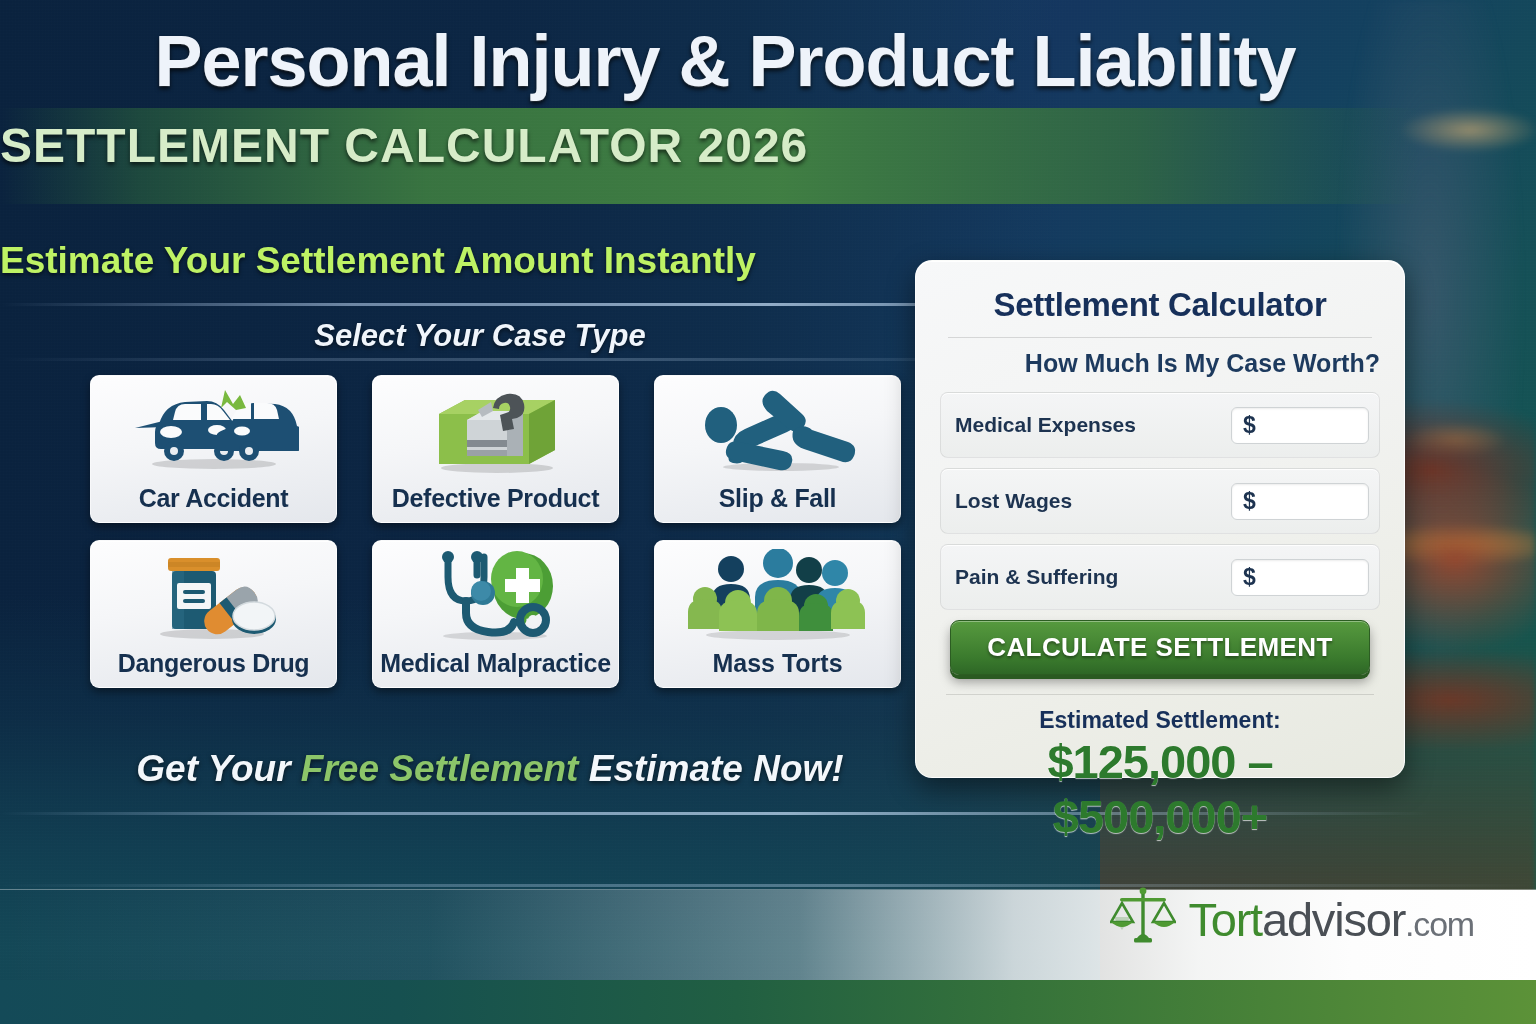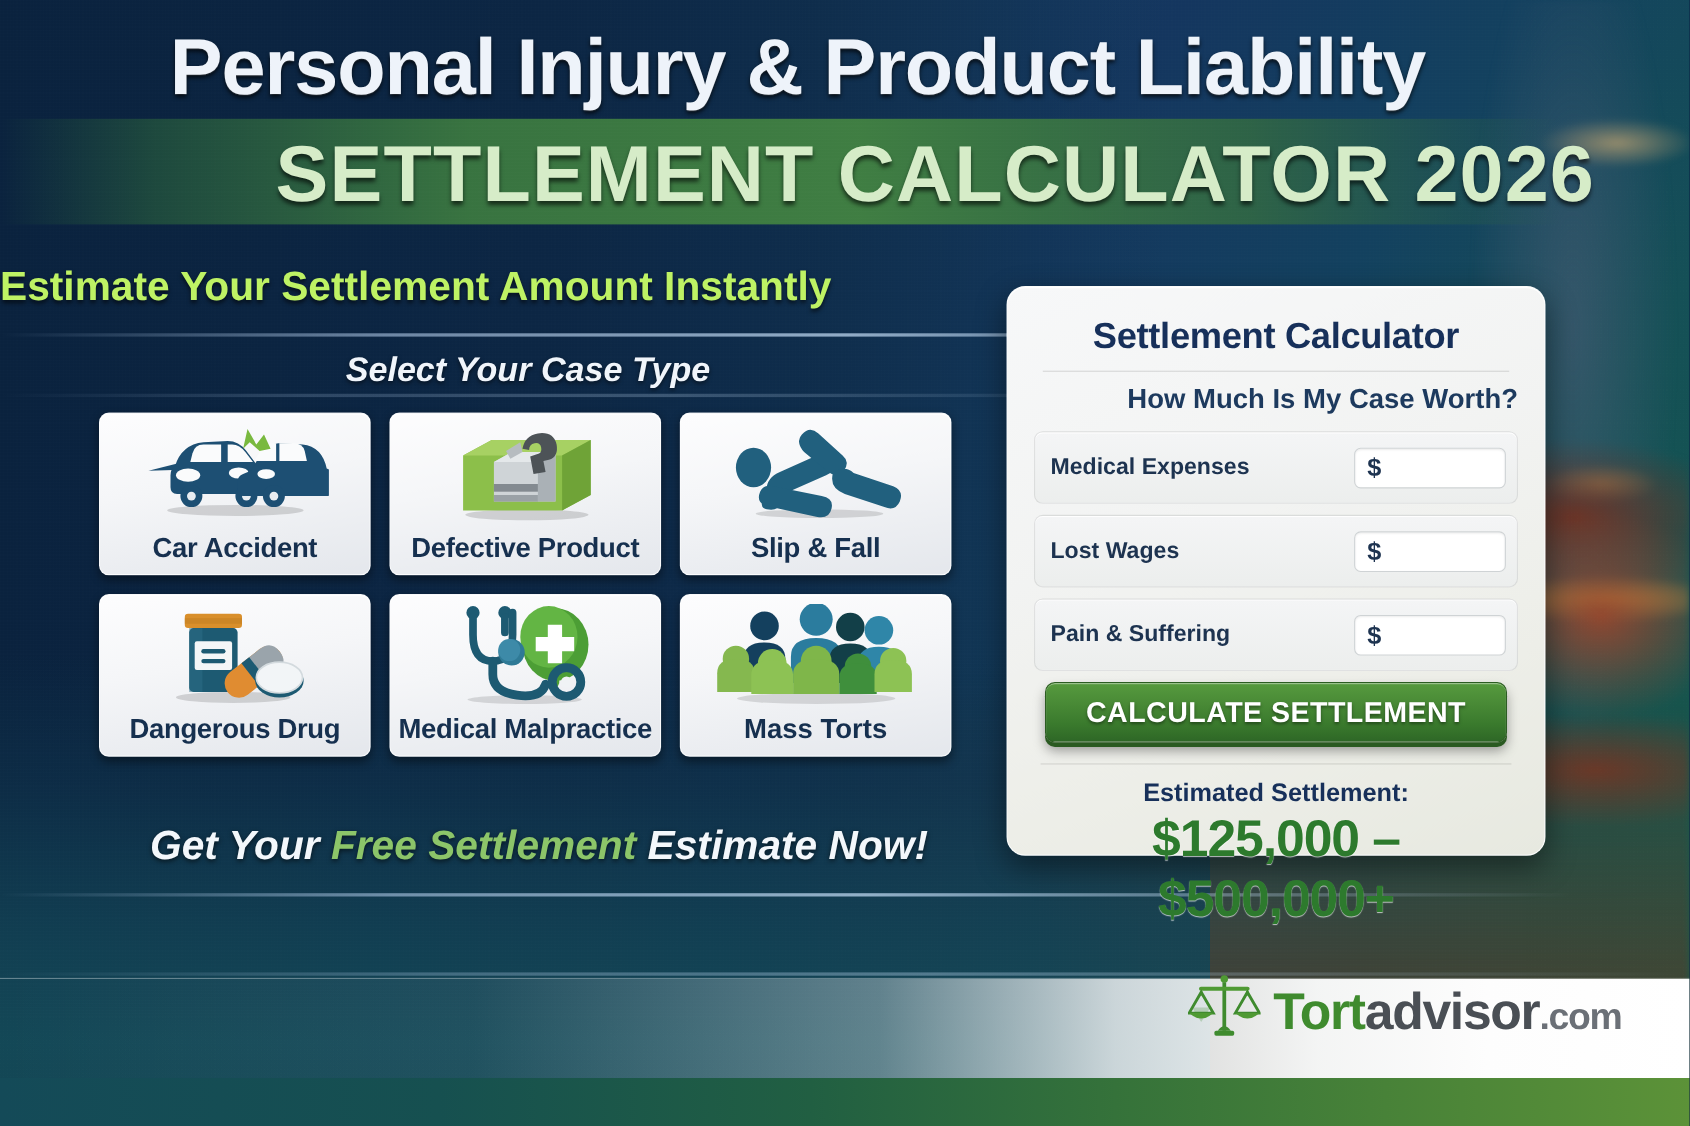--- a/index.html
+++ b/index.html
@@ -75,25 +75,24 @@
   .headline {
     position:absolute; left:0; top:20px; width:1450px;
     text-align:center;
     font-size:72px; font-weight:bold; letter-spacing:-1px;
     color:#eef3fa;
     text-shadow:0 3px 4px rgba(0,0,0,.72), 0 1px 0 rgba(255,255,255,.25);
     font-stretch:condensed;
   }
   .subhead {
     position:absolute; left:0; top:118px; width:1450px;
-    text-align:right;
-    font-size:72px; font-weight:bold; letter-spacing:1px;
+    text-align:left;
+    font-size:48px; font-weight:bold; letter-spacing:1px;
     color:#d6ecc8;
     text-shadow:0 3px 4px rgba(0,0,0,.6);
-    padding-left:39px;
   }
 
   .tagline {
     position:absolute; left:0; top:240px; width:960px;
     text-align:left;
     font-size:37px; font-weight:bold; 
     color:#bef264;
     text-shadow:0 2px 4px rgba(0,0,0,.6);
   }
   .select-label {
@@ -104,21 +103,21 @@
     text-shadow:0 2px 4px rgba(0,0,0,.55);
   }
 
   
   .cards {
     position:absolute; left:90px; top:375px;
     width:775px;
     display:grid;
     grid-template-columns:repeat(3, 247px);
     grid-template-rows:repeat(2, 148px);
-    gap:17px 17px;
+    gap:17px 35px;
   }
   .card {
     background:linear-gradient(170deg,#fdfdfe 0%,#f5f6f8 42%,#e4e7ec 100%);
     border-radius:9px;
     border:1px solid rgba(255,255,255,.65);
     box-shadow:0 4px 9px rgba(0,0,0,.42), inset 0 1px 0 rgba(255,255,255,.9);
     display:flex; flex-direction:column;
     align-items:center; justify-content:flex-end;
     padding-bottom:9px;
     position:relative; overflow:hidden;
@@ -210,21 +209,21 @@
   .footer-strip {
     position:absolute; left:0; bottom:0; width:1536px; height:44px;
     background:linear-gradient(90deg,
       rgba(20,74,88,1) 0%, rgba(22,80,80,1) 26%, rgba(33,95,66,1) 48%,
       rgba(53,114,58,1) 66%, rgba(72,130,56,1) 82%, rgba(92,146,56,1) 100%);
   }
   .logo {
     position:absolute; right:62px; bottom:72px;
     display:flex; align-items:center; gap:12px;
   }
-  .logo-text { font-size:47px; font-weight:bold; letter-spacing:-1.2px; line-height:1; }
+  .logo-text { font-size:47px; font-weight:normal; letter-spacing:-1.2px; line-height:1; }
   .logo-text .t1 { color:#3f8b2e; }
   .logo-text .t2 { color:#4a4f55; }
   .logo-text .t3 { color:#6b7077; font-size:34px; }
 </style>
 </head>
 <body>
 
 <div id="stage">
 
   <div class="bg-base"></div>

